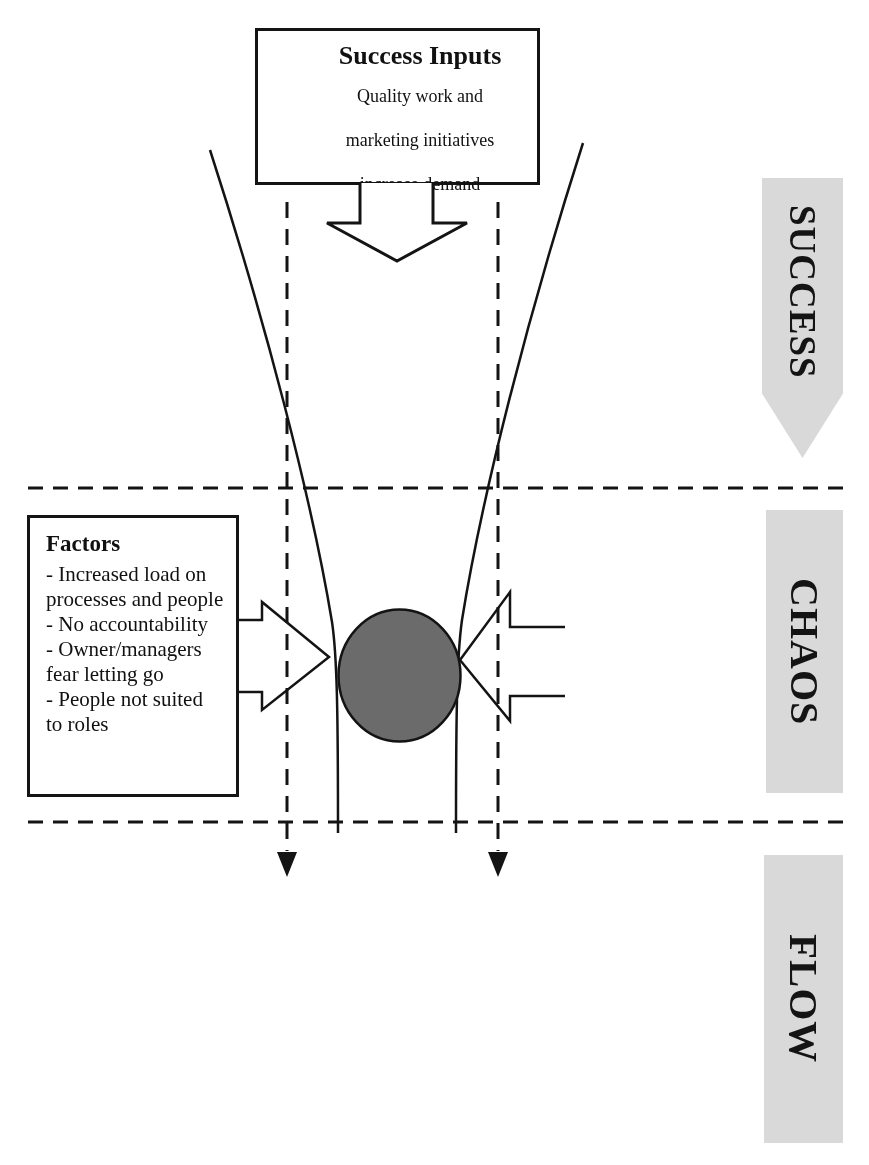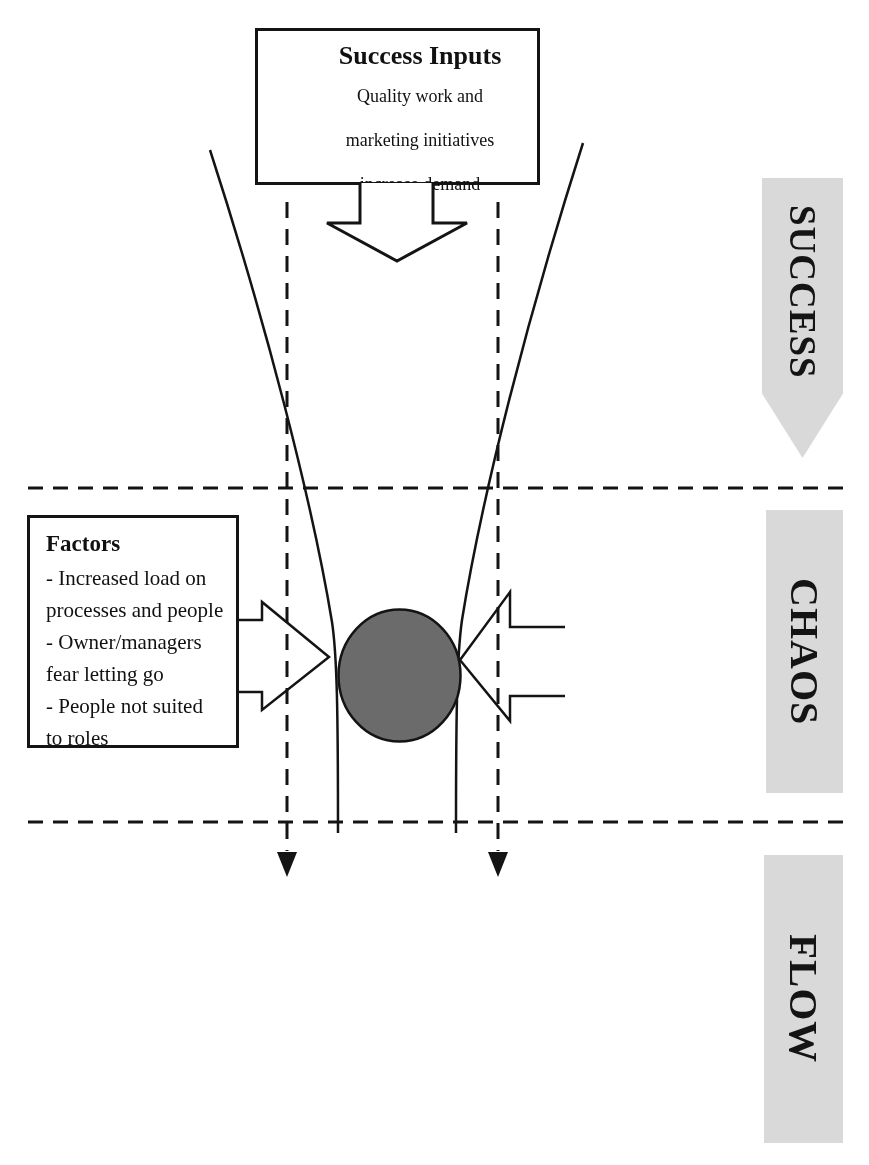--- a/index.html
+++ b/index.html
@@ -44,37 +44,37 @@
     font-size: 26px;
     line-height: 37px;
   }
   .success-box .box-body {
     font-size: 18px;
     line-height: 44px;
     white-space: pre-line;
   }
   .factors-box {
     left: 27px; top: 515px;
-    width: 212px; height: 233px;
+    width: 212px; height: 282px;
     padding: 11px 5px 0 16px;
   }
   .effects-box {
     left: 562px; top: 523px;
     width: 203px; height: 276px;
     padding: 11px 4px 0 19px;
   }
   .side-title {
     font-weight: bold;
     font-size: 23px;
     line-height: 30px;
     margin-bottom: 3px;
   }
   .side-item {
     font-size: 21px;
-    line-height: 32px;
+    line-height: 25px;
     white-space: pre-line;
   }
 
   
   .banner {
     position: absolute;
     background: #d9d9d9;
     z-index: 0;
     display: flex;
     align-items: center;
@@ -160,20 +160,21 @@
     <div class="box-title">Success Inputs</div>
     <div class="box-body">Quality work and
 marketing initiatives
 increase demand</div>
   </div>
 
   <div class="tbox factors-box">
     <div class="side-title">Factors</div>
     <div class="side-item">- Increased load on
 processes and people</div>
+    <div class="side-item">- No accountability</div>
     <div class="side-item">- Owner/managers
 fear letting go</div>
     <div class="side-item">- People not suited
 to roles</div>
   </div>
 
 
   <svg class="layer layer-over" viewBox="0 0 869 1165">
     <path d="M 360 183 L 360 223 L 327 223 L 397 261 L 467 223 L 433 223 L 433 183" fill="#ffffff" stroke="#141414" stroke-width="3" stroke-linejoin="miter"></path>
   </svg>

